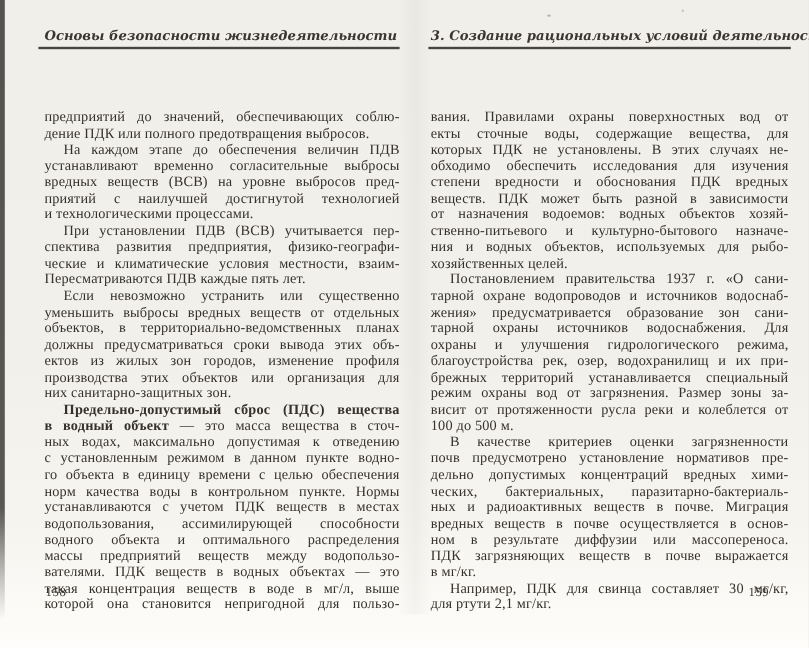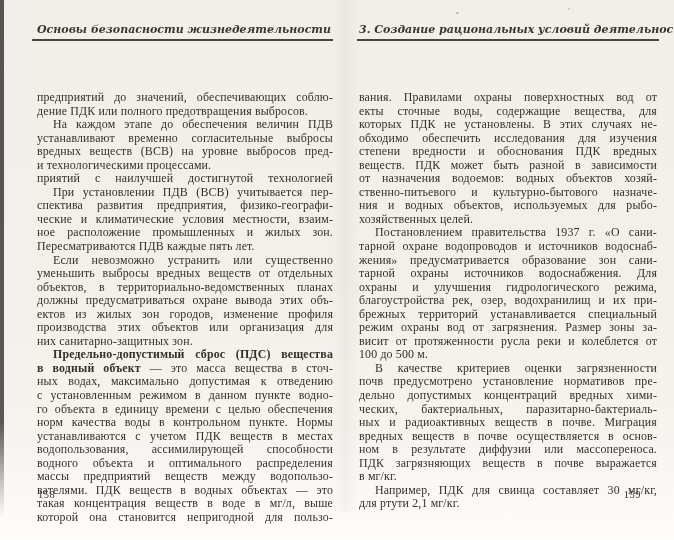--- a/index.html
+++ b/index.html
@@ -79,31 +79,30 @@
 
   <div id="page-left" class="page">
     <div class="running-header">Основы безопасности жизнедеятельности</div>
     <div class="header-rule" style="background: rgb(73, 69, 62);"></div>
     <div class="body-text">
         <div class="line fill">предприятий до значений, обеспечивающих соблю-</div>
         <div class="line">дение ПДК или полного предотвращения выбросов.</div>
         <div class="line fill indent">На каждом этапе до обеспечения величин ПДВ</div>
         <div class="line fill">устанавливают временно согласительные выбросы</div>
         <div class="line fill">вредных веществ (ВСВ) на уровне выбросов пред-</div>
+        <div class="line fill">приятий с наилучшей достигнутой технологией</div>
         <div class="line">и технологическими процессами.</div>
-        <div class="line fill">приятий с наилучшей достигнутой технологией</div>
         <div class="line fill indent">При установлении ПДВ (ВСВ) учитывается пер-</div>
         <div class="line fill">спектива развития предприятия, физико-географи-</div>
         <div class="line fill">ческие и климатические условия местности, взаим-</div>
-        <div class="line fill">ное расположение промышленных и жилых зон.</div>
         <div class="line">Пересматриваются ПДВ каждые пять лет.</div>
         <div class="line fill indent">Если невозможно устранить или существенно</div>
         <div class="line fill">уменьшить выбросы вредных веществ от отдельных</div>
         <div class="line fill">объектов, в территориально-ведомственных планах</div>
-        <div class="line fill">должны предусматриваться охране вывода этих объ-</div>
+        <div class="line fill">должны предусматриваться сроки вывода этих объ-</div>
         <div class="line fill">ектов из жилых зон городов, изменение профиля</div>
         <div class="line fill">производства этих объектов или организация для</div>
         <div class="line">них санитарно-защитных зон.</div>
         <div class="line fill indent"><span class="b">Предельно-допустимый сброс (ПДС) вещества</span></div>
         <div class="line fill"><span class="b">в водный объект </span><span>— это масса вещества в сточ-</span></div>
         <div class="line fill">ных водах, максимально допустимая к отведению</div>
         <div class="line fill">с установленным режимом в данном пункте водно-</div>
         <div class="line fill">го объекта в единицу времени с целью обеспечения</div>
         <div class="line fill">норм качества воды в контрольном пункте. Нормы</div>
         <div class="line fill">устанавливаются с учетом ПДК веществ в местах</div>

